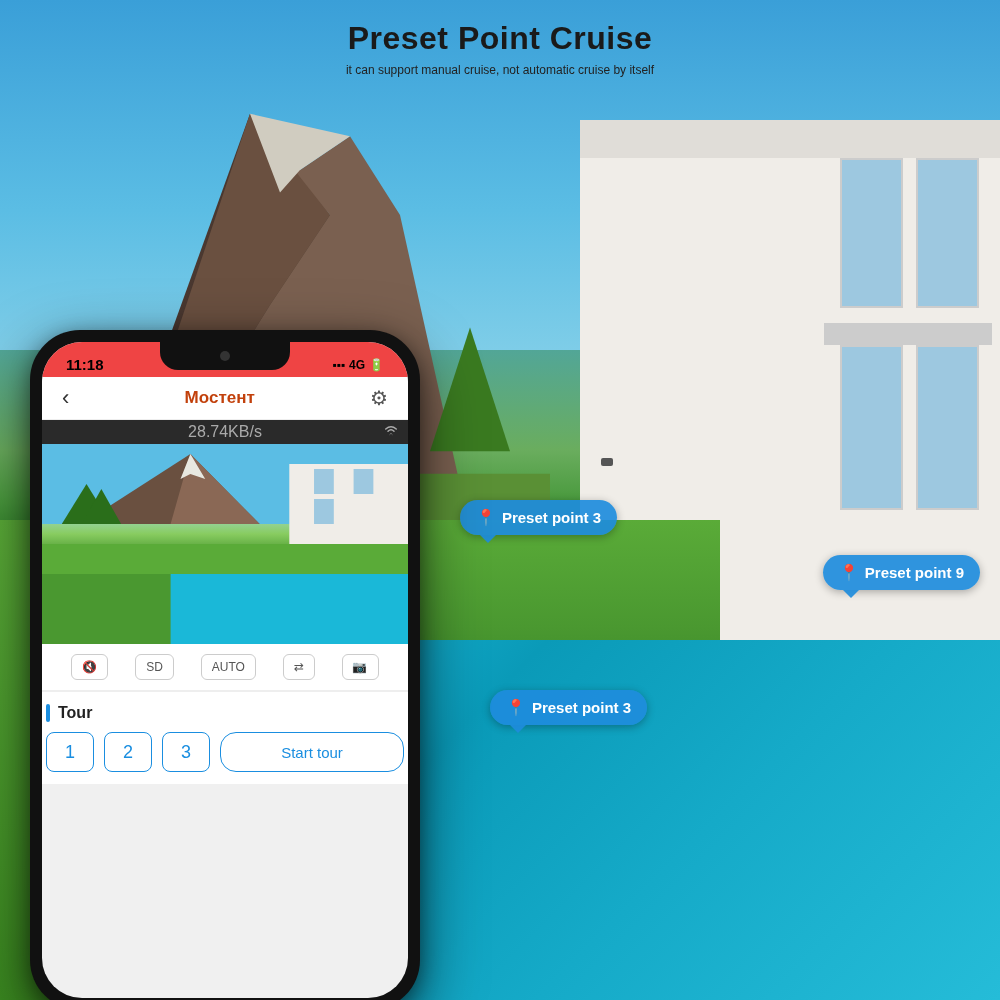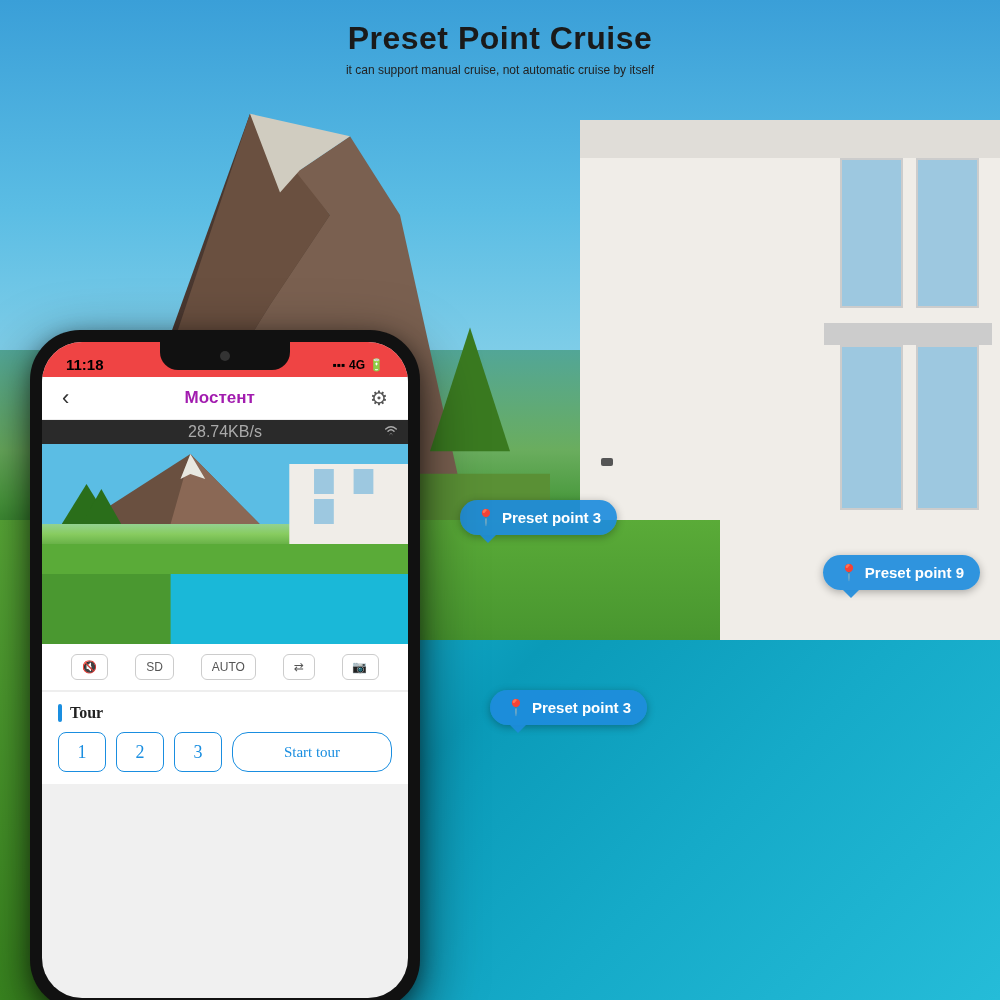--- a/index.html
+++ b/index.html
@@ -156,21 +156,21 @@
     
     .nav-bar {
       display: flex;
       justify-content: space-between;
       align-items: center;
       padding: 8px 20px;
       background: #fff;
       border-bottom: 1px solid #eee;
     }
     .nav-back { font-size: 22px; color: #333; }
-    .nav-title { font-size: 17px; font-weight: 600; color: #a21caf; }
+    .nav-title { font-size: 17px; font-weight: 600; color: #c2410c; }
     .nav-settings { font-size: 20px; color: #555; }
 
     
     .bandwidth-bar {
       background: #2a2a2a;
       text-align: center;
       padding: 3px;
       font-size: 16px;
       color: #aaa;
       position: relative;
@@ -214,23 +214,22 @@
       font-size: 12px;
       background: #fff;
       color: #555;
       display: flex;
       align-items: center;
       gap: 3px;
     }
 
     
     .tour-section {
-      padding: 12px 16px;
-      background: #fff;
-      font-family: Liberation Serif, serif;
+      padding: 12px 4px;
+      background: #fff;
     }
     .tour-label-row {
       display: flex;
       align-items: center;
       gap: 8px;
       margin-bottom: 10px;
     }
     .tour-accent {
       width: 4px;
       height: 18px;

